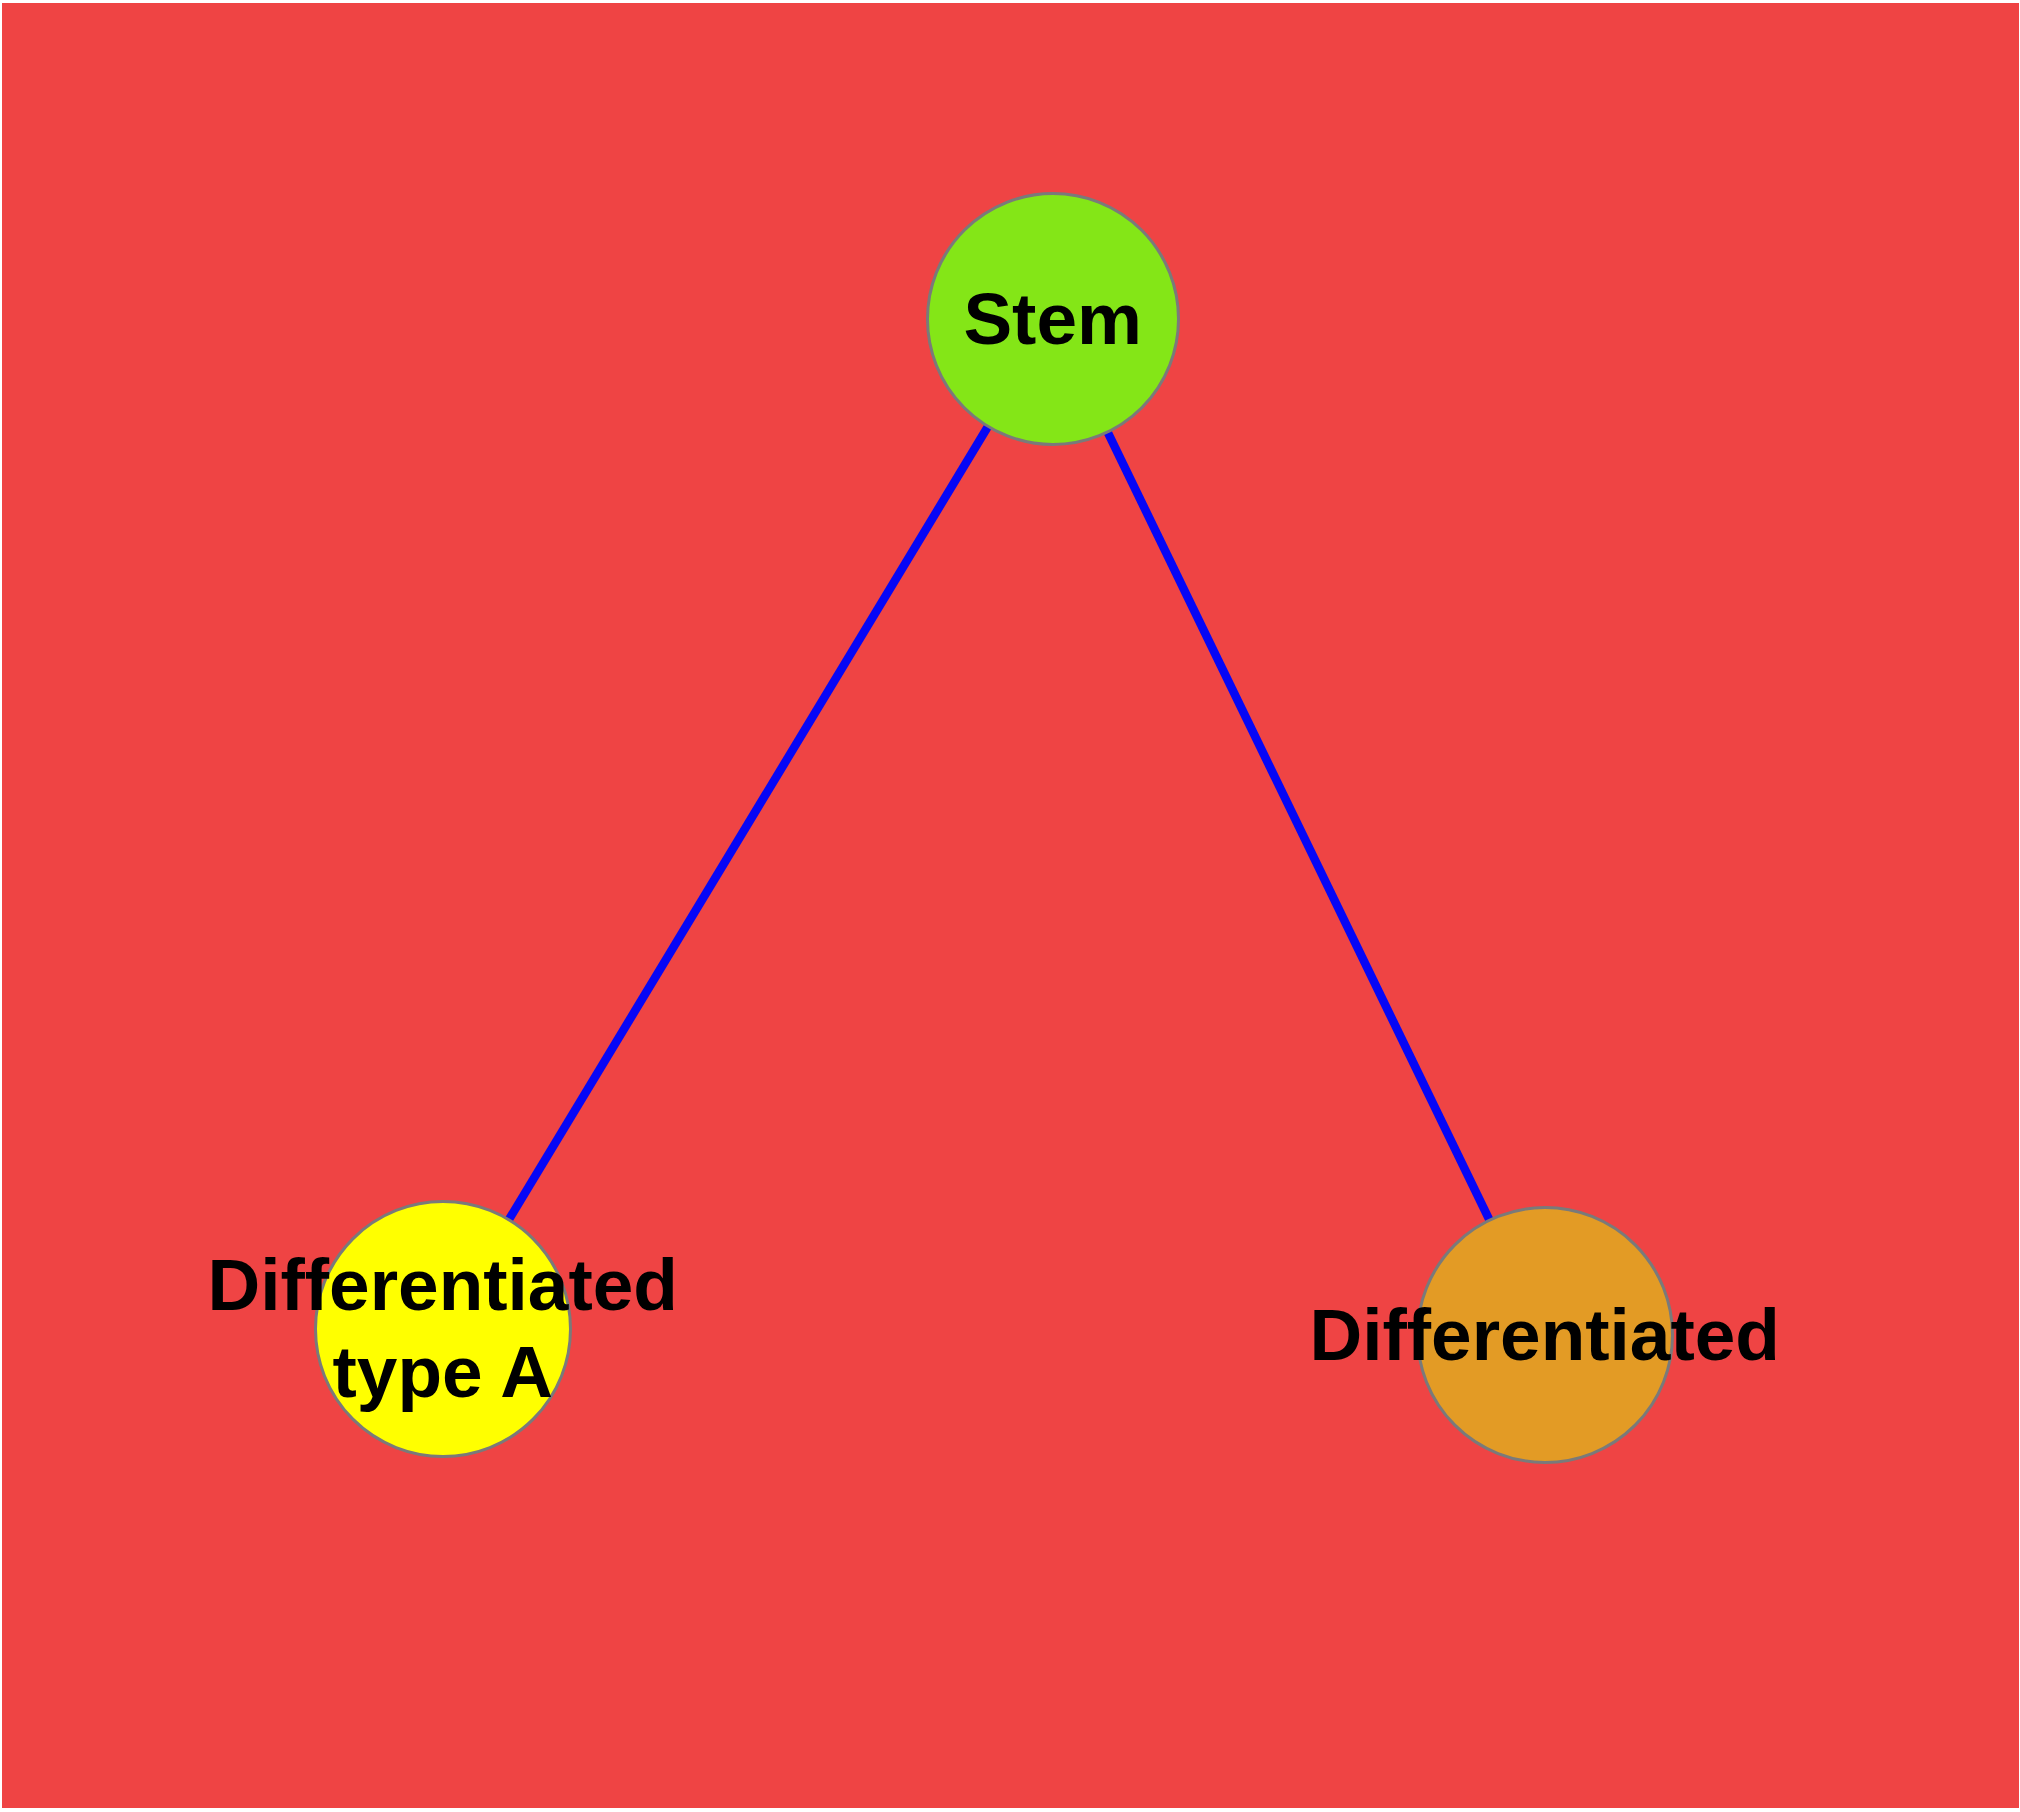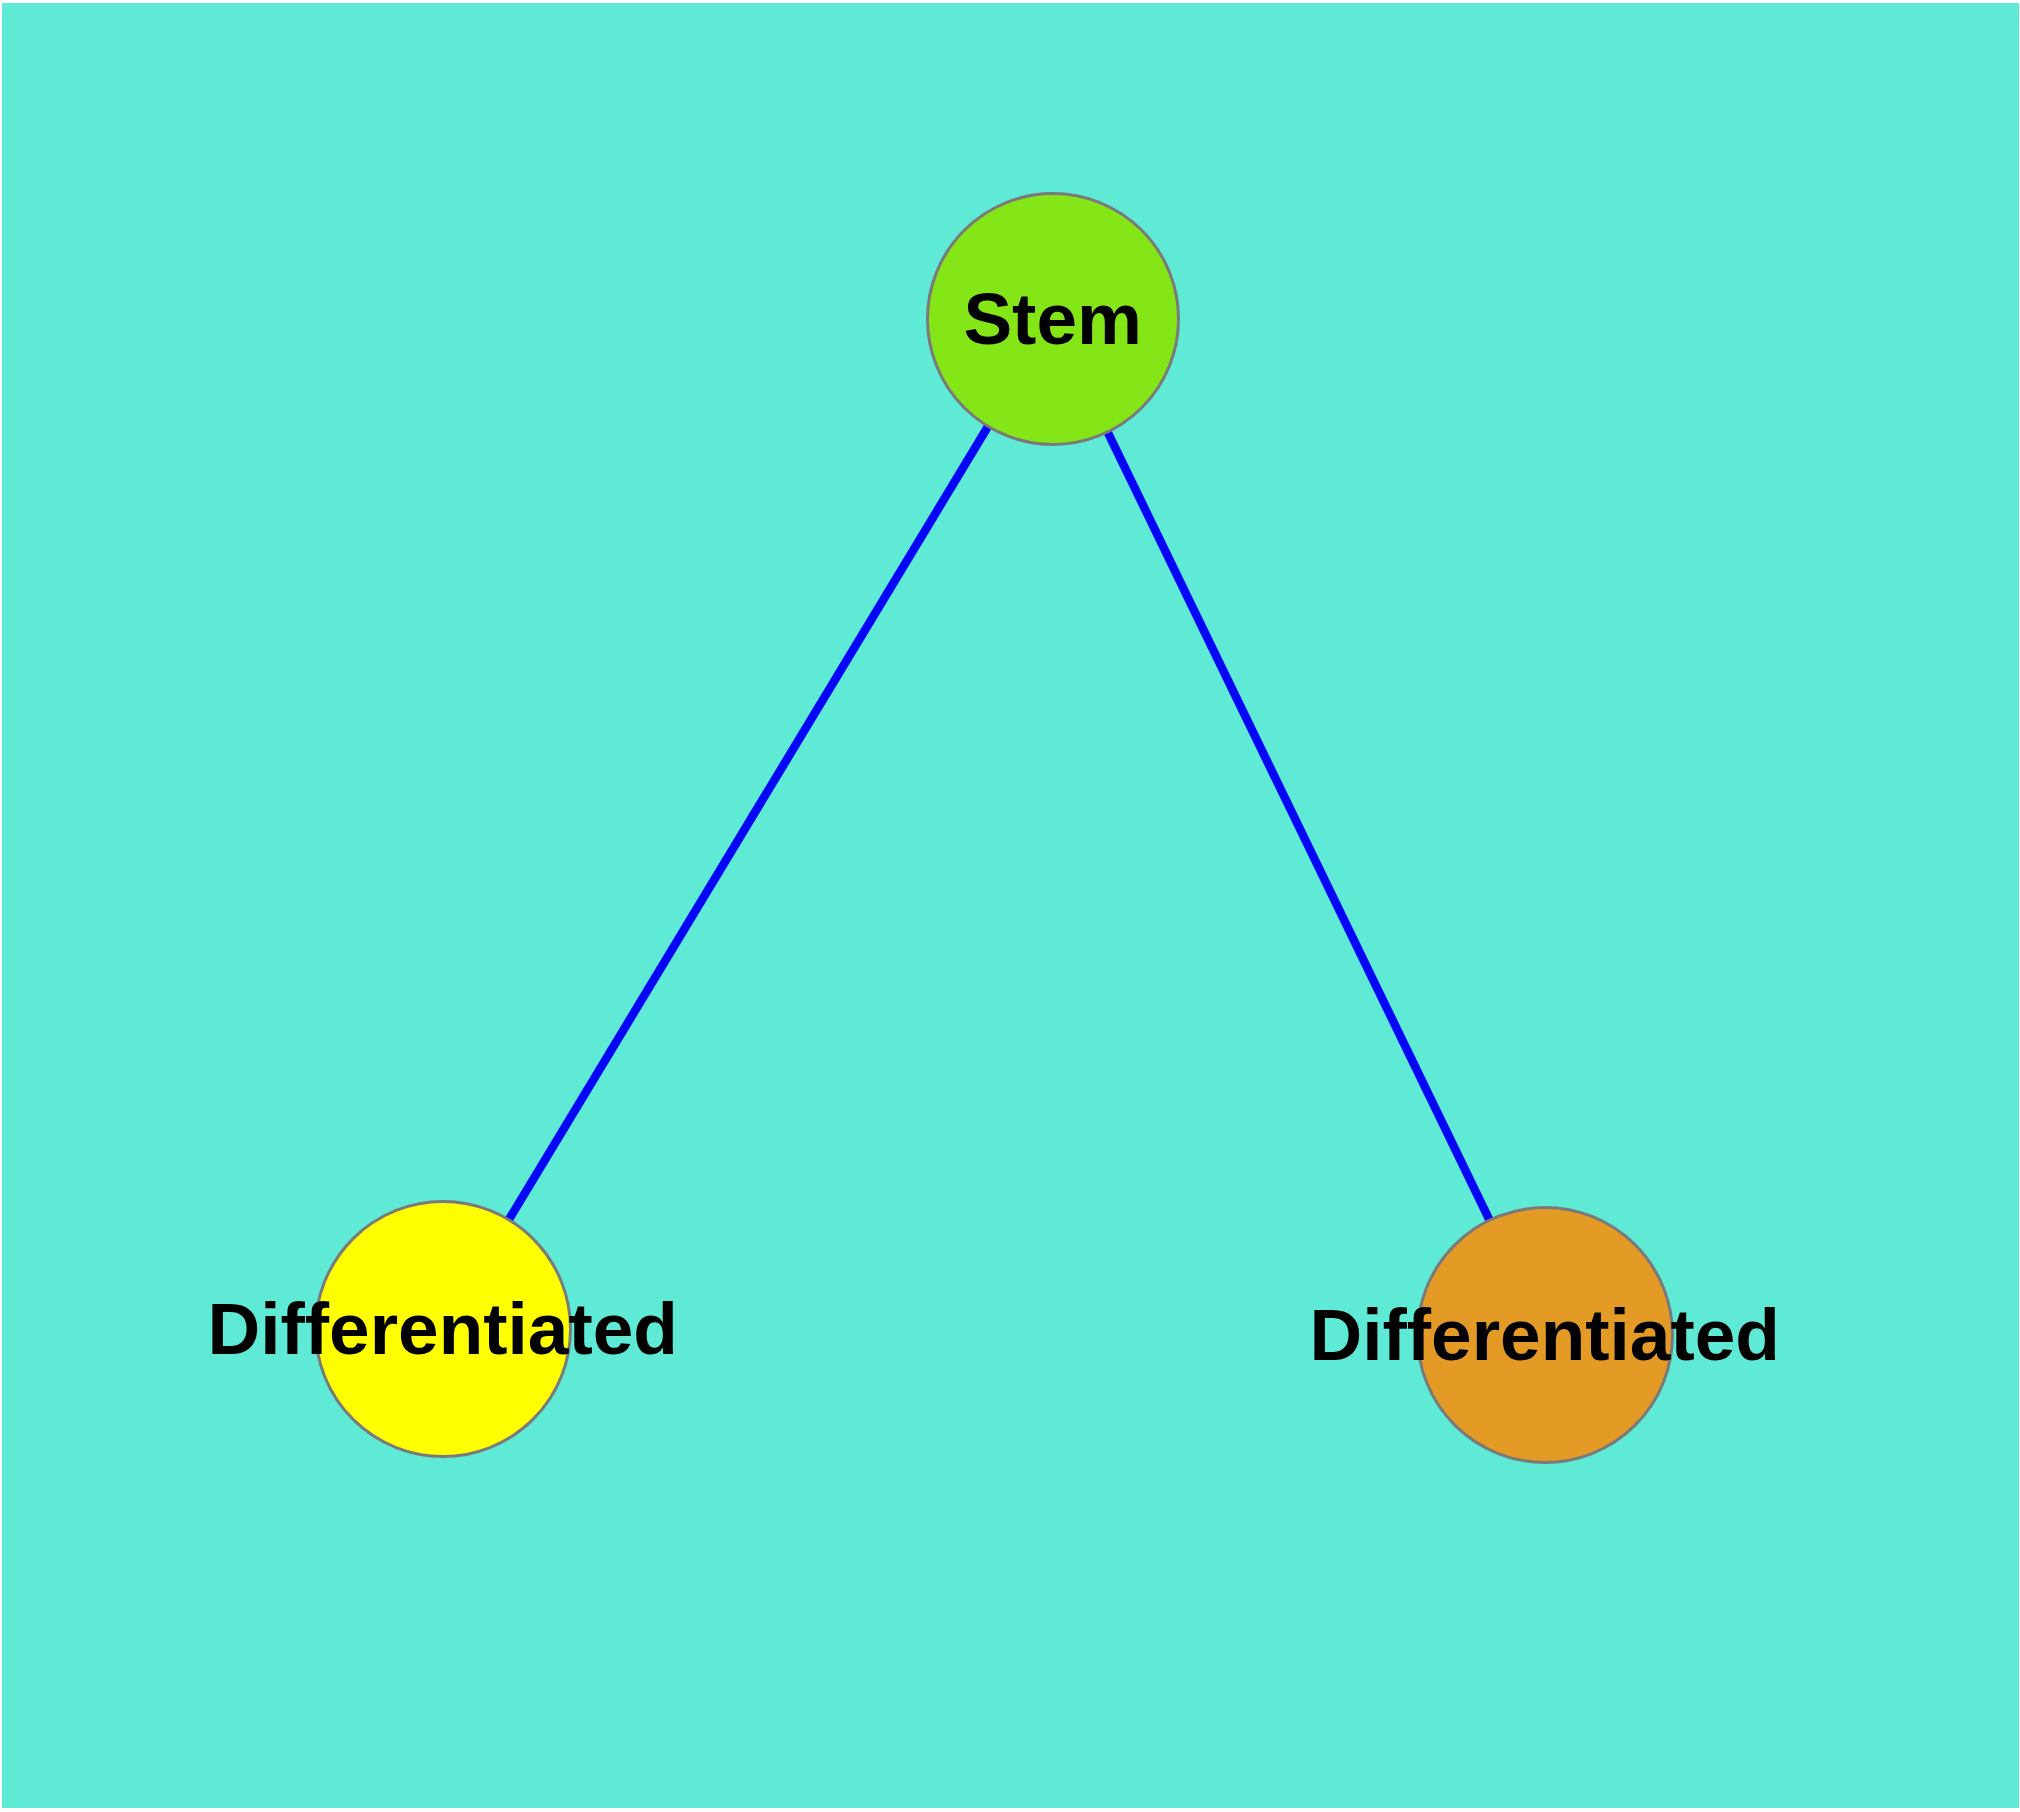--- a/index.html
+++ b/index.html
@@ -41,35 +41,36 @@
     line-height: 1.2;
     white-space: nowrap;
   }
   .node-label span {
     display: block;
   }
 </style>
 </head>
 <body style="background: rgb(255, 255, 255);">
 
-<div class="page" style="background: #5eead4;">
+<div class="page" style="background: #ef4444;">
   <svg class="edges-layer" viewBox="0 0 2380 2130" preserveAspectRatio="none">
       <line x1="1240" y1="373" x2="520" y2="1565" stroke="#0606f6" stroke-width="10"></line>
       <line x1="1240" y1="373" x2="1821" y2="1572" stroke="#0606f6" stroke-width="10"></line>
     </svg>
 
   <div class="node-circle" style="left: 1051px; top: 316px; width: 254px; height: 254px; background: rgb(132, 230, 23); border: 3.4px solid rgb(122, 122, 122);"></div>
   <div class="node-circle" style="left: 441px; top: 1326px; width: 258px; height: 258px; background: rgb(255, 255, 0); border: 3.4px solid rgb(122, 122, 122);"></div>
   <div class="node-circle" style="left: 1543px; top: 1332px; width: 258px; height: 258px; background: rgb(227, 155, 37); border: 3.4px solid rgb(122, 122, 122);"></div>
 
   <div class="node-label" style="left: 1051px; top: 316px; color: rgb(0, 0, 0);">
     <span>Stem</span>
   </div>
 
   <div class="node-label" style="left: 441px; top: 1326px; color: rgb(0, 0, 0);">
     <span>Differentiated</span>
+    <span>type A</span>
   </div>
 
   <div class="node-label" style="left: 1543px; top: 1332px; color: rgb(0, 0, 0);">
     <span>Differentiated</span>
   </div>
 </div>
 
 
 </body></html>

